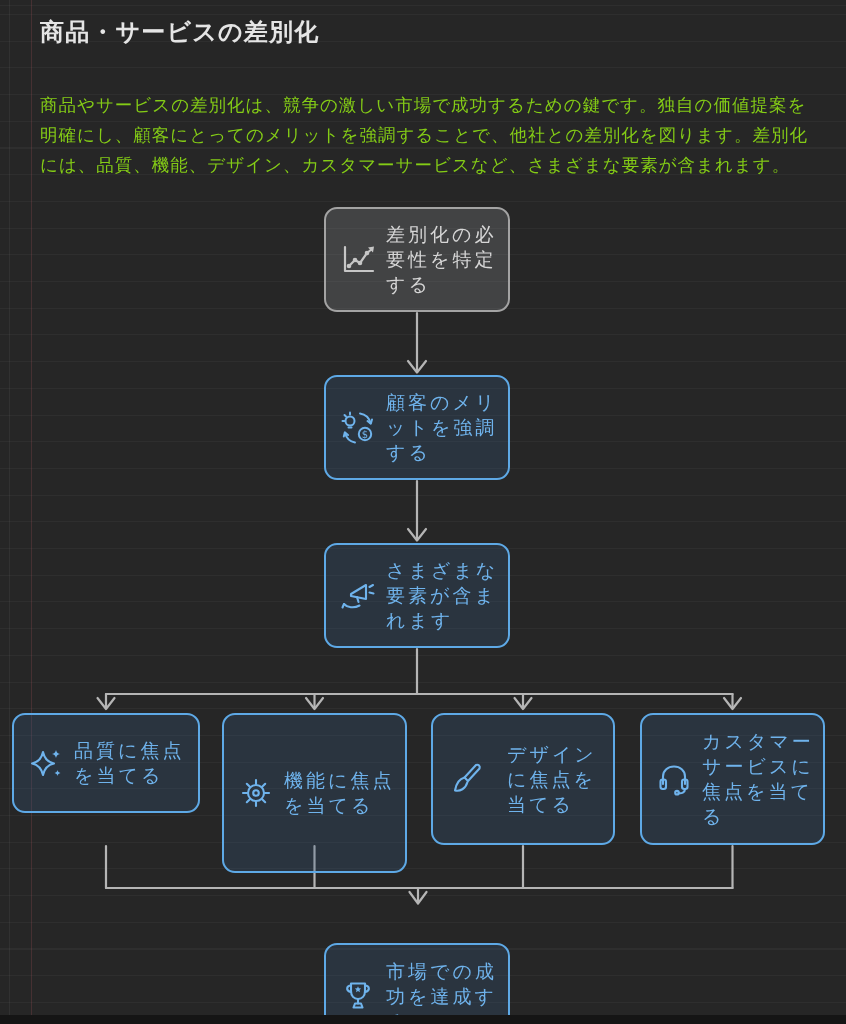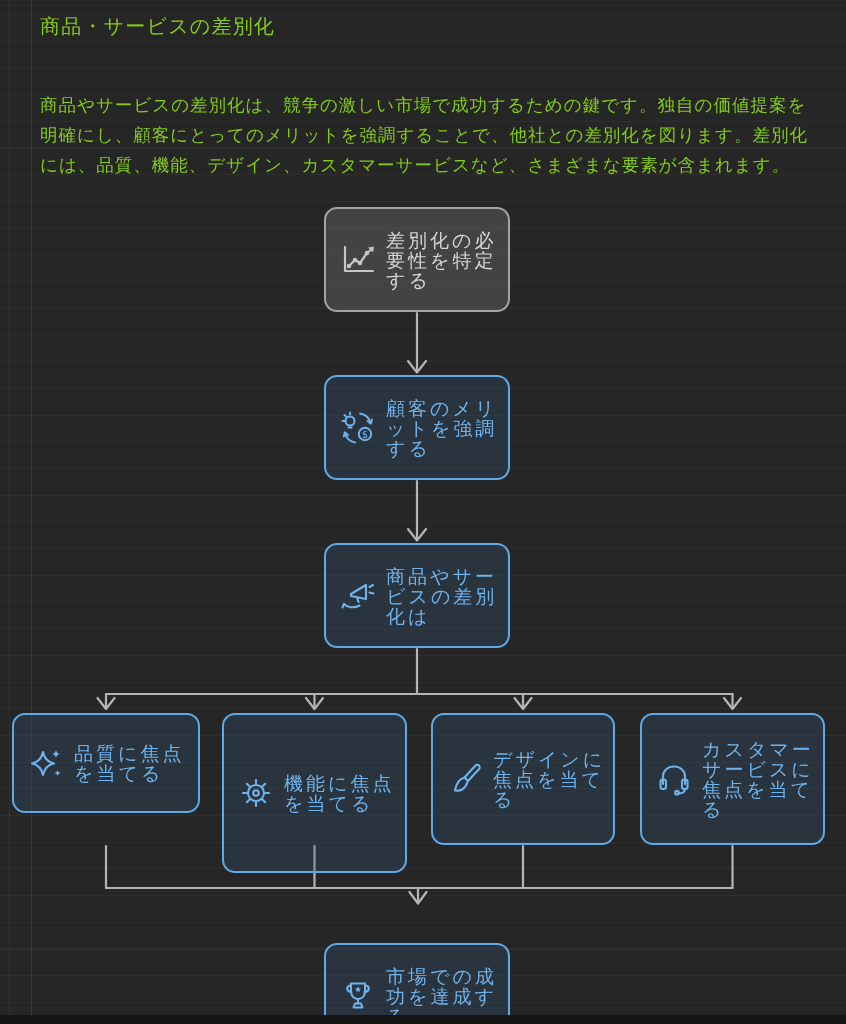--- a/index.html
+++ b/index.html
@@ -24,22 +24,22 @@
   }
   .edge-line.gray { left: 9px;  background: rgba(255,255,255,0.05); }
   .edge-line.red  { left: 31px; background: rgba(200,90,100,0.20); }
   .bottom-strip {
     position: absolute; left: 0; right: 0; bottom: 0; height: 9px;
     background: #151515; z-index: 3;
   }
 
   .page-title {
     position: absolute; left: 40px; top: 0px; z-index: 2;
-    font-size: 20px; font-weight: normal; letter-spacing: 1.2px;
-    color: #84cc16;
+    font-size: 24px; font-weight: bold; letter-spacing: 1.2px;
+    color: #e5e5e5;
   }
   .page-desc {
     position: absolute; left: 40px; top: 72px; width: 782px; z-index: 2;
     font-size: 17.5px; line-height: 30px; letter-spacing: 1px;
     color: #84cc16;
     word-break: break-all;
   }
 
   .connector-layer { position: absolute; left: 0; top: 0; z-index: 1; }
 
@@ -55,30 +55,30 @@
     color: #6fb3ec;
   }
   .node.gray {
     border: 2px solid #a3a3a3;
     background: rgba(168, 172, 178, 0.22);
     color: #d6d6d6;
   }
   .node .icon { width: 40px; height: 40px; flex: none; margin: 0 8px 0 12px; }
   .node .label {
     width: 114px;
-    font-size: 19px; line-height: 20px; letter-spacing: 3px;
+    font-size: 19px; line-height: 25px; letter-spacing: 3px;
     word-break: break-all;
   }
 
   #node-identify { left: 324px; top: 207px; width: 186px; height: 105px; }
   #node-value    { left: 324px; top: 375px; width: 186px; height: 105px; }
   #node-merit    { left: 324px; top: 543px; width: 186px; height: 105px; }
   #node-quality  { left: 12px;  top: 713px; width: 188px; height: 100px; }
   #node-function { left: 222px; top: 713px; width: 185px; height: 160px; }
-  #node-design   { left: 431px; top: 713px; width: 184px; height: 132px; }
+  #node-design   { left: 431px; top: 713px; width: 184px; height: 132px; gap: 14px; }
   #node-service  { left: 640px; top: 713px; width: 185px; height: 132px; }
   #node-success  { left: 324px; top: 943px; width: 186px; height: 106px; }
 </style>
 </head>
 <body>
 
 <div class="ruled-lines"></div>
 <div class="edge-line gray"></div>
 <div class="edge-line red"></div>
 <div class="bottom-strip"></div>
@@ -156,21 +156,21 @@
   <svg class="icon" viewBox="0 0 40 40">
     <g stroke="#6fb3ec" stroke-width="2.1" fill="none" stroke-linecap="round" stroke-linejoin="round">
       <path d="M13,18 L28,9 L28,23 L13,20 Z"></path>
       <path d="M19,21 L20.5,26"></path>
       <path d="M31.5,11 L35,9"></path>
       <path d="M31.5,16.5 L35.5,17.5"></path>
       <path d="M6,28 C9,31.5 16,32.5 21.5,29.5"></path>
       <path d="M6,28 L4.5,31.5"></path>
     </g>
   </svg>
-  <span class="label">商品やサービスの差別化は</span>
+  <span class="label">さまざまな要素が含まれます</span>
 </div>
 
 <div id="node-quality" class="node blue">
   <svg class="icon" viewBox="0 0 40 40">
     <path d="M17,9 C18.4,15.8 21.7,19.1 28,20.5 C21.7,21.9 18.4,25.2 17,32 C15.6,25.2 12.3,21.9 6,20.5 C12.3,19.1 15.6,15.8 17,9 Z" stroke="#6fb3ec" stroke-width="2.1" fill="none" stroke-linejoin="round"></path>
     <g fill="#6fb3ec">
       <path d="M30,7 C30.6,9.4 31.6,10.4 34,11 C31.6,11.6 30.6,12.6 30,15 C29.4,12.6 28.4,11.6 26,11 C28.4,10.4 29.4,9.4 30,7 Z"></path>
       <path d="M31.5,27 C32,28.8 32.7,29.5 34.5,30 C32.7,30.5 32,31.2 31.5,33 C31,31.2 30.3,30.5 28.5,30 C30.3,29.5 31,28.8 31.5,27 Z"></path>
     </g>
   </svg>

